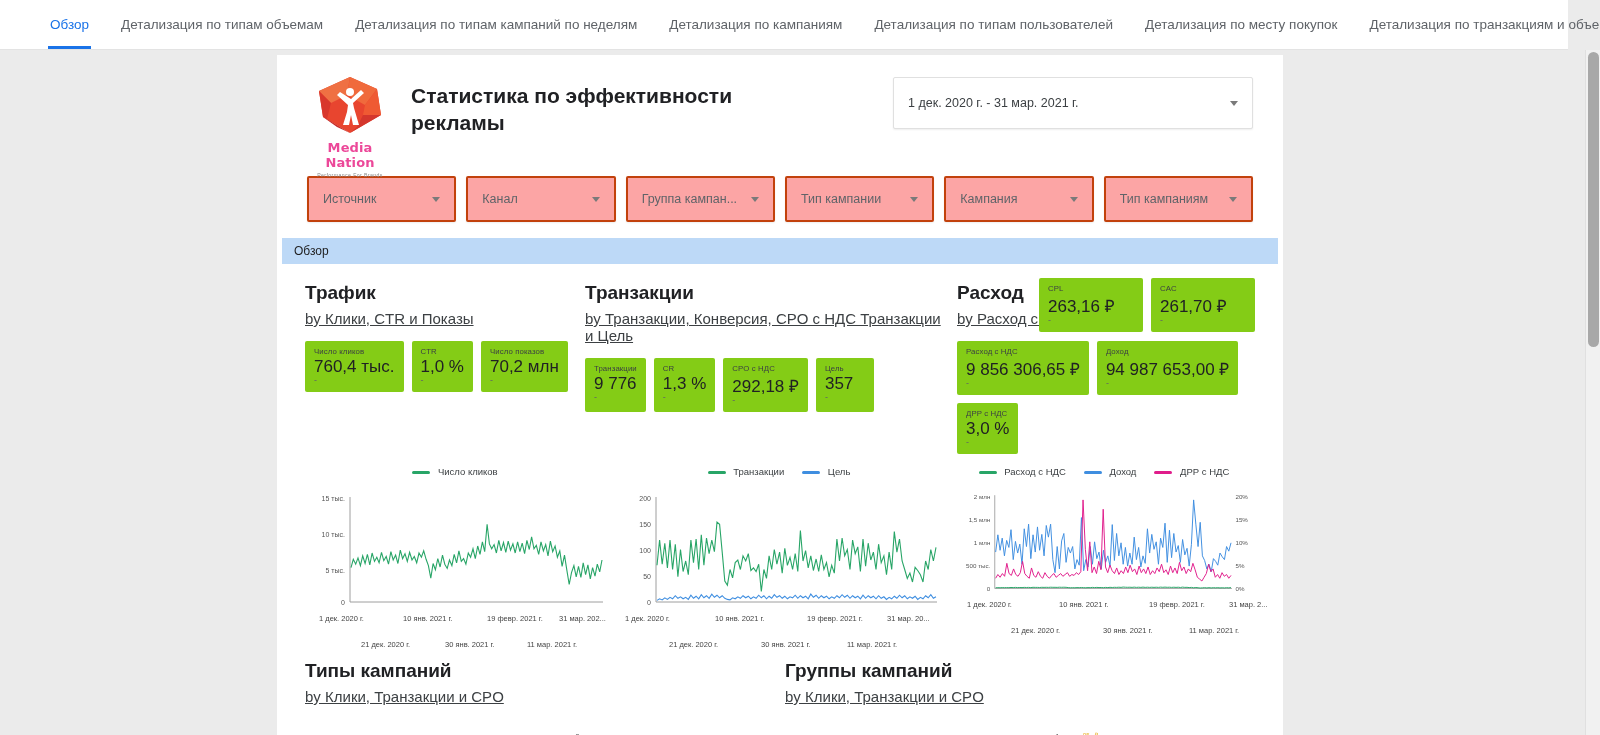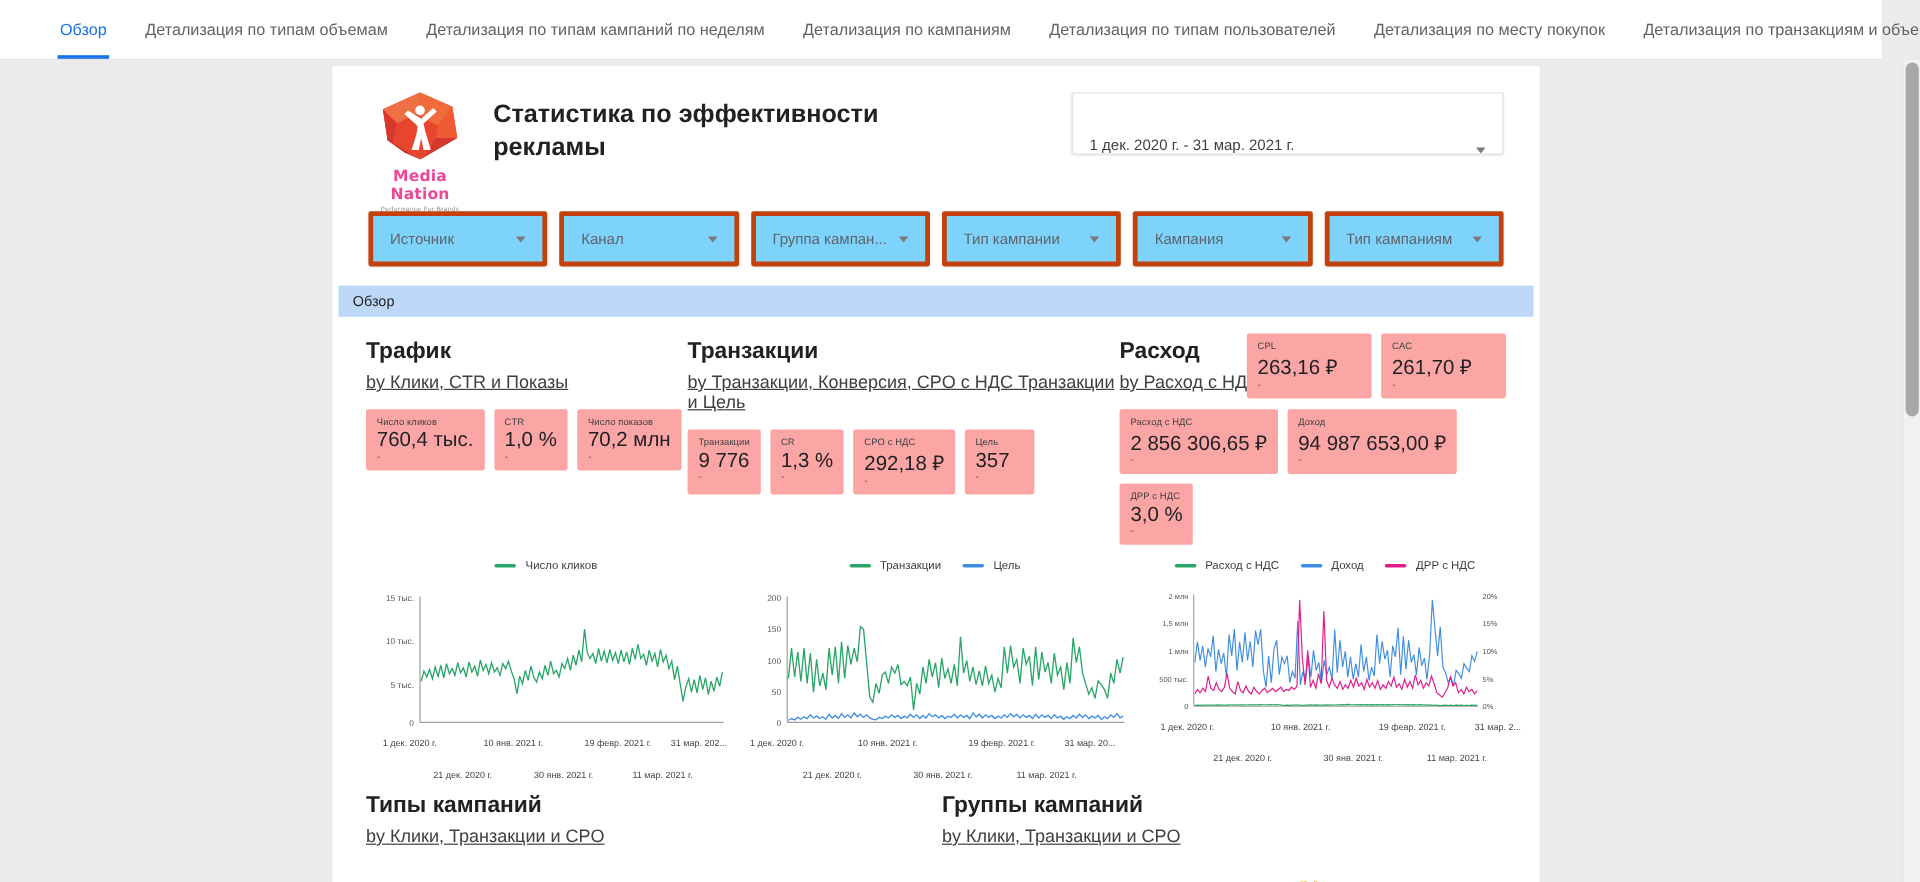--- a/index.html
+++ b/index.html
@@ -66,63 +66,63 @@
   }
   .rep-title {
     font-size: 21px; font-weight: bold; color: #202124;
     line-height: 1.28; padding-top: 14px; max-width: 330px;
   }
   .daterange {
     position: absolute; right: 30px; top: 22px;
     width: 360px; height: 52px;
     background: #fff; border: 1px solid #e0e0e0; border-radius: 2px;
     box-shadow: 0 1px 2px rgba(0,0,0,.07);
-    display: flex; align-items: flex-end; padding: 0 14px;
+    display: flex; align-items: center; padding: 0 14px;
     font-size: 12.5px; color: #3c4043; gap: 40px;
   }
   .caret {
     margin-left: auto; width: 0; height: 0;
     border-left: 4px solid transparent; border-right: 4px solid transparent;
     border-top: 5px solid #7a7a7a;
   }
 
   
   .filters {
     display: flex; gap: 10px;
     padding: 0 30px 16px 30px;
     margin-top: -24px;
   }
   .filter {
     flex: 1; height: 46px;
-    background: #7dd3fc; border: 4px solid #c2410c; border-radius: 2px;
+    background: #fca5a5; border: 2px solid #c2410c; border-radius: 2px;
     box-shadow: 0 1px 2px rgba(0,0,0,.07);
     display: flex; align-items: center; padding: 0 14px;
     font-size: 12.5px; color: #5f6368;
   }
 
   
   .band {
     background: #bdd9f7; color: #1f1f1f;
     font-size: 12px; padding: 6px 12px;
     margin: 0 5px;
   }
 
   
-  .kpi-row { display: flex; padding: 18px 28px 0 28px; gap: 0; }
+  .kpi-row { display: flex; padding: 18px 28px 0 28px; gap: 12px; }
   .col { position: relative; }
   .col-traffic { width: 268px; }
   .col-trans   { width: 360px; }
   .col-spend   { flex: 1; }
 
   .sect-title { font-size: 19px; font-weight: bold; color: #202124; }
   .sect-sub { font-size: 15px; color: #3c4043; margin-top: 6px; text-decoration: underline; }
 
   .tiles { display: flex; gap: 8px; margin-top: 14px; flex-wrap: wrap; }
   .tile {
-    background: #fca5a5; border-radius: 2px;
+    background: #84cc16; border-radius: 2px;
     padding: 6px 9px 9px 9px; min-width: 58px;
   }
   .tile-label { font-size: 7.8px; color: #3c4043; letter-spacing: .1px; white-space: nowrap; }
   .tile-value { font-size: 17px; color: #202124; margin-top: 1px; white-space: nowrap; }
   .tile-delta { font-size: 9px; color: #5f6368; line-height: 6px; }
 
   .spend-top {
     position: absolute; right: 0; top: -4px;
     display: flex; gap: 8px;
   }
@@ -319,21 +319,21 @@
         </div>
         <div class="tile">
           <div class="tile-label">CAC</div>
           <div class="tile-value">261,70 ₽</div>
           <div class="tile-delta">-</div>
         </div>
       </div>
       <div class="tiles">
         <div class="tile">
           <div class="tile-label">Расход с НДС</div>
-          <div class="tile-value">2 856 306,65 ₽</div>
+          <div class="tile-value">9 856 306,65 ₽</div>
           <div class="tile-delta">-</div>
         </div>
         <div class="tile">
           <div class="tile-label">Доход</div>
           <div class="tile-value">94 987 653,00 ₽</div>
           <div class="tile-delta">-</div>
         </div>
         <div class="tile">
           <div class="tile-label">ДРР с НДС</div>
           <div class="tile-value">3,0 %</div>

